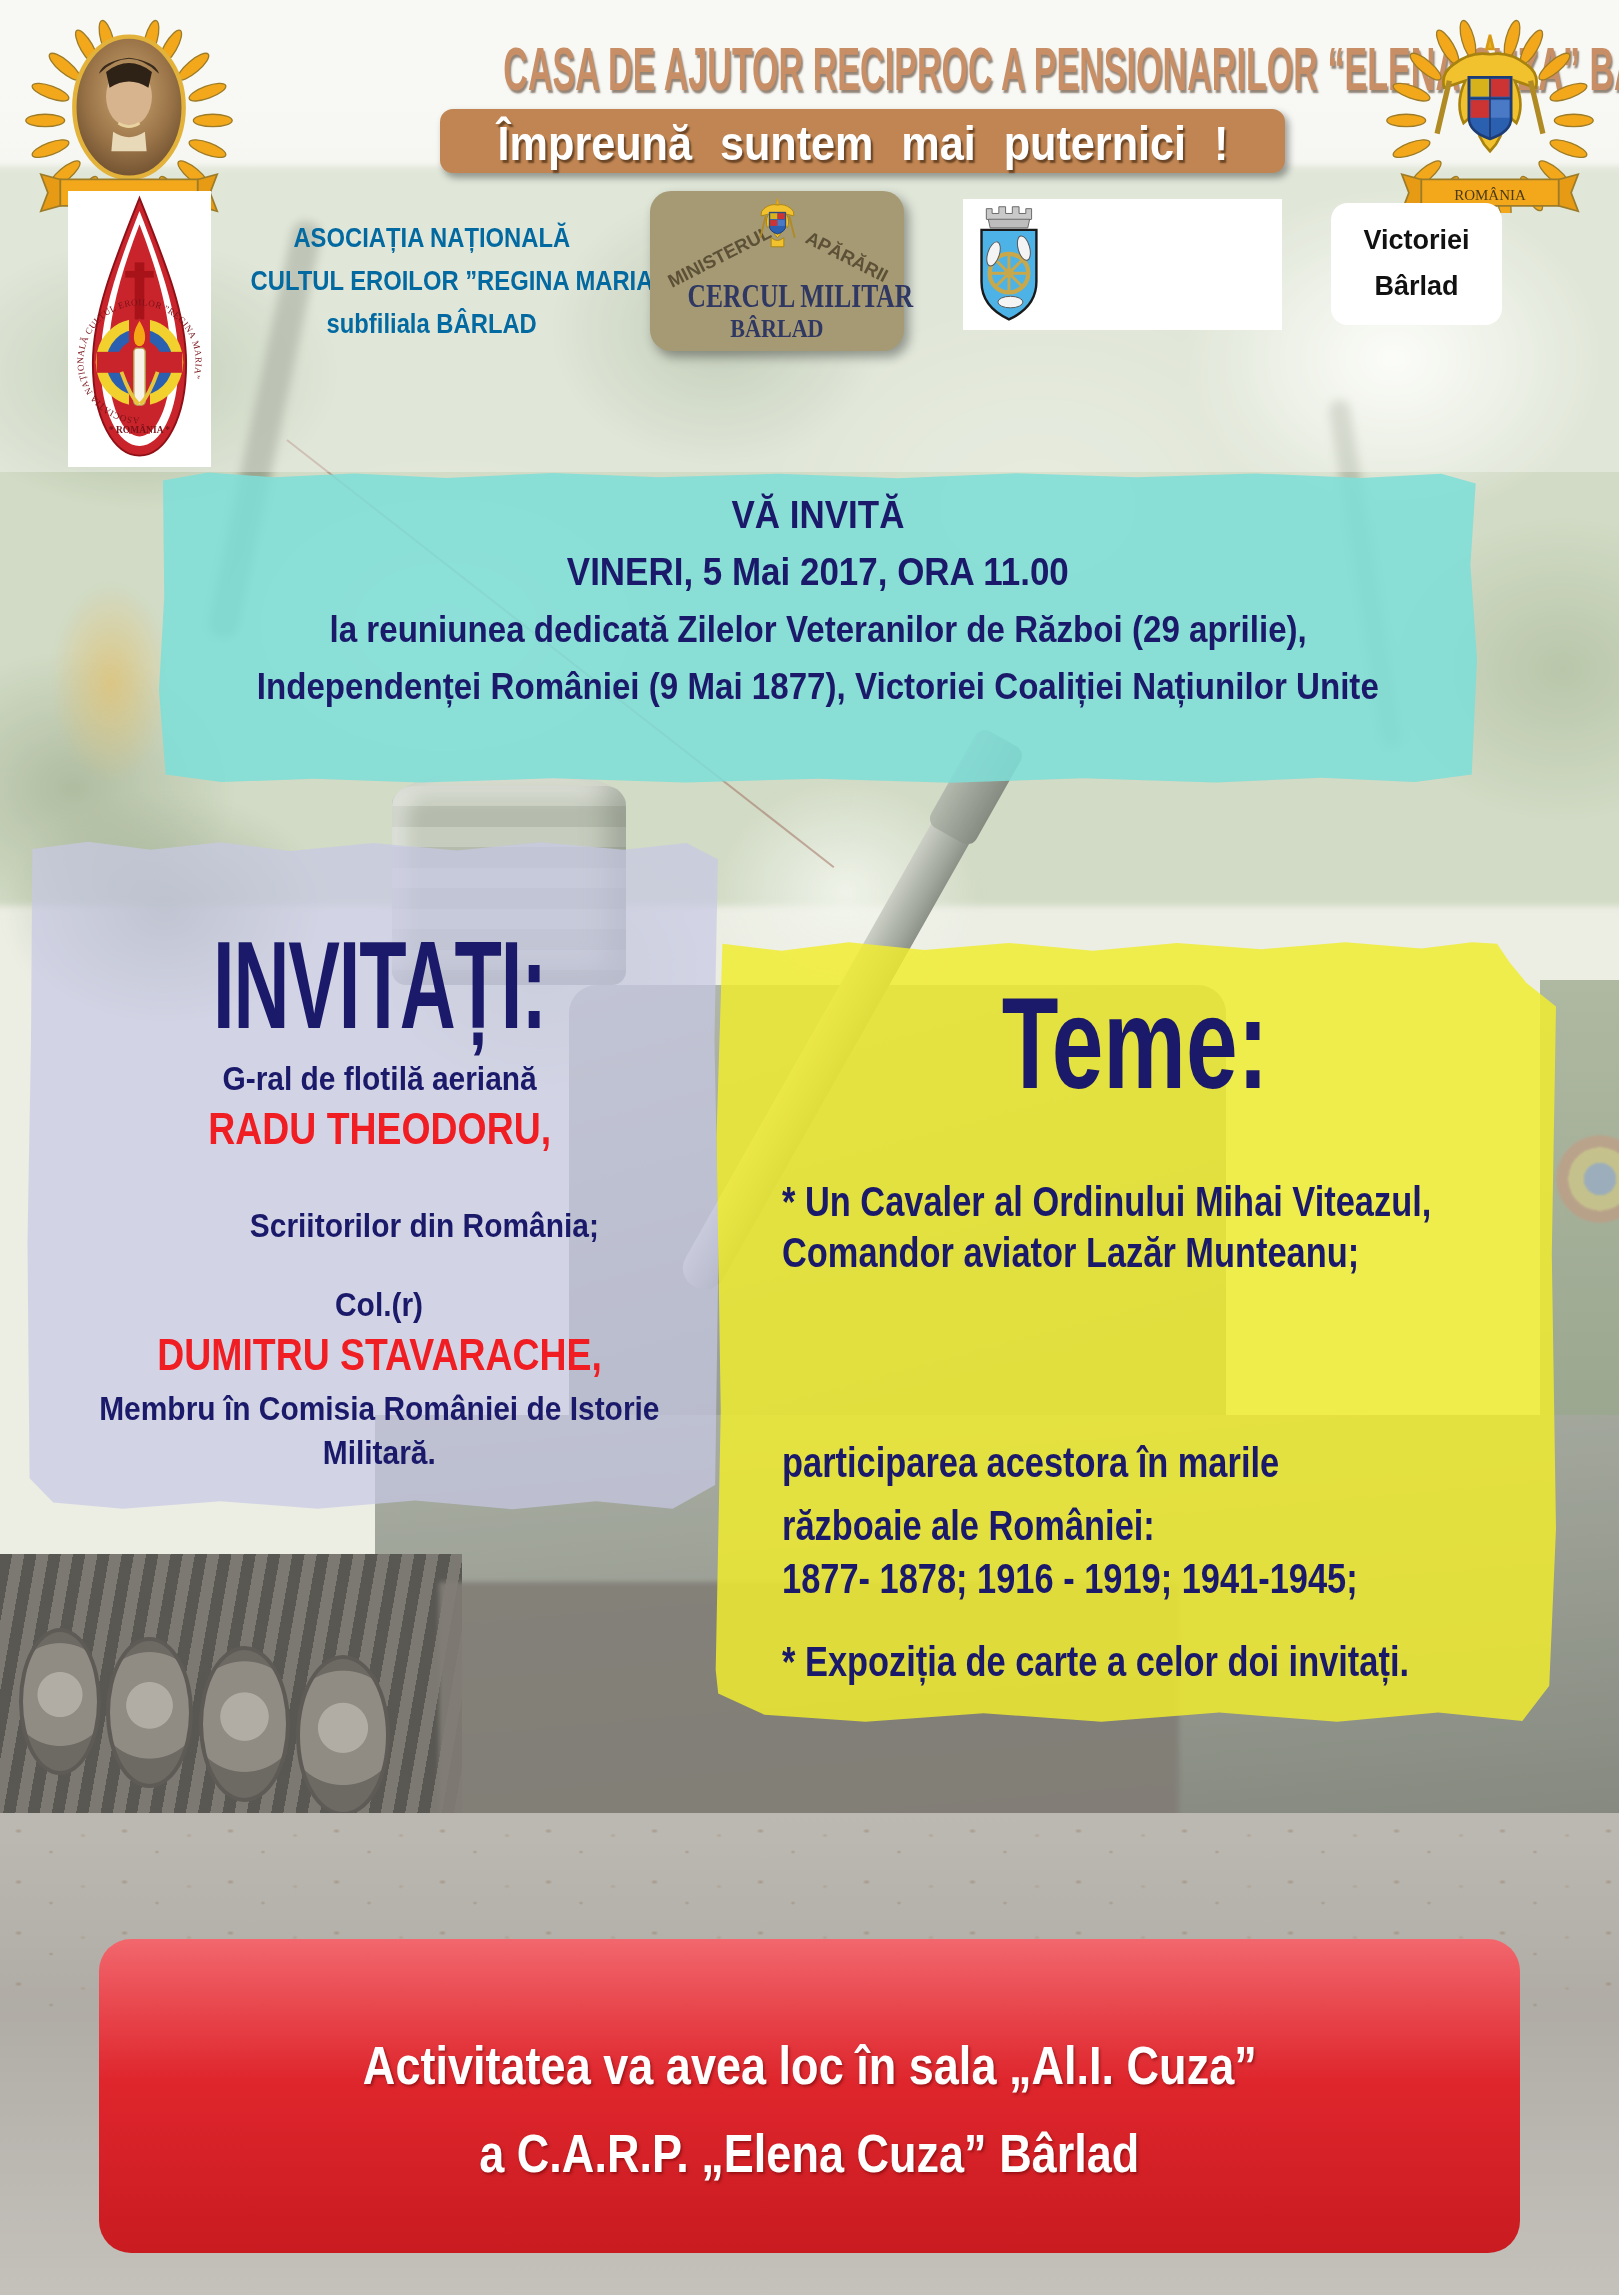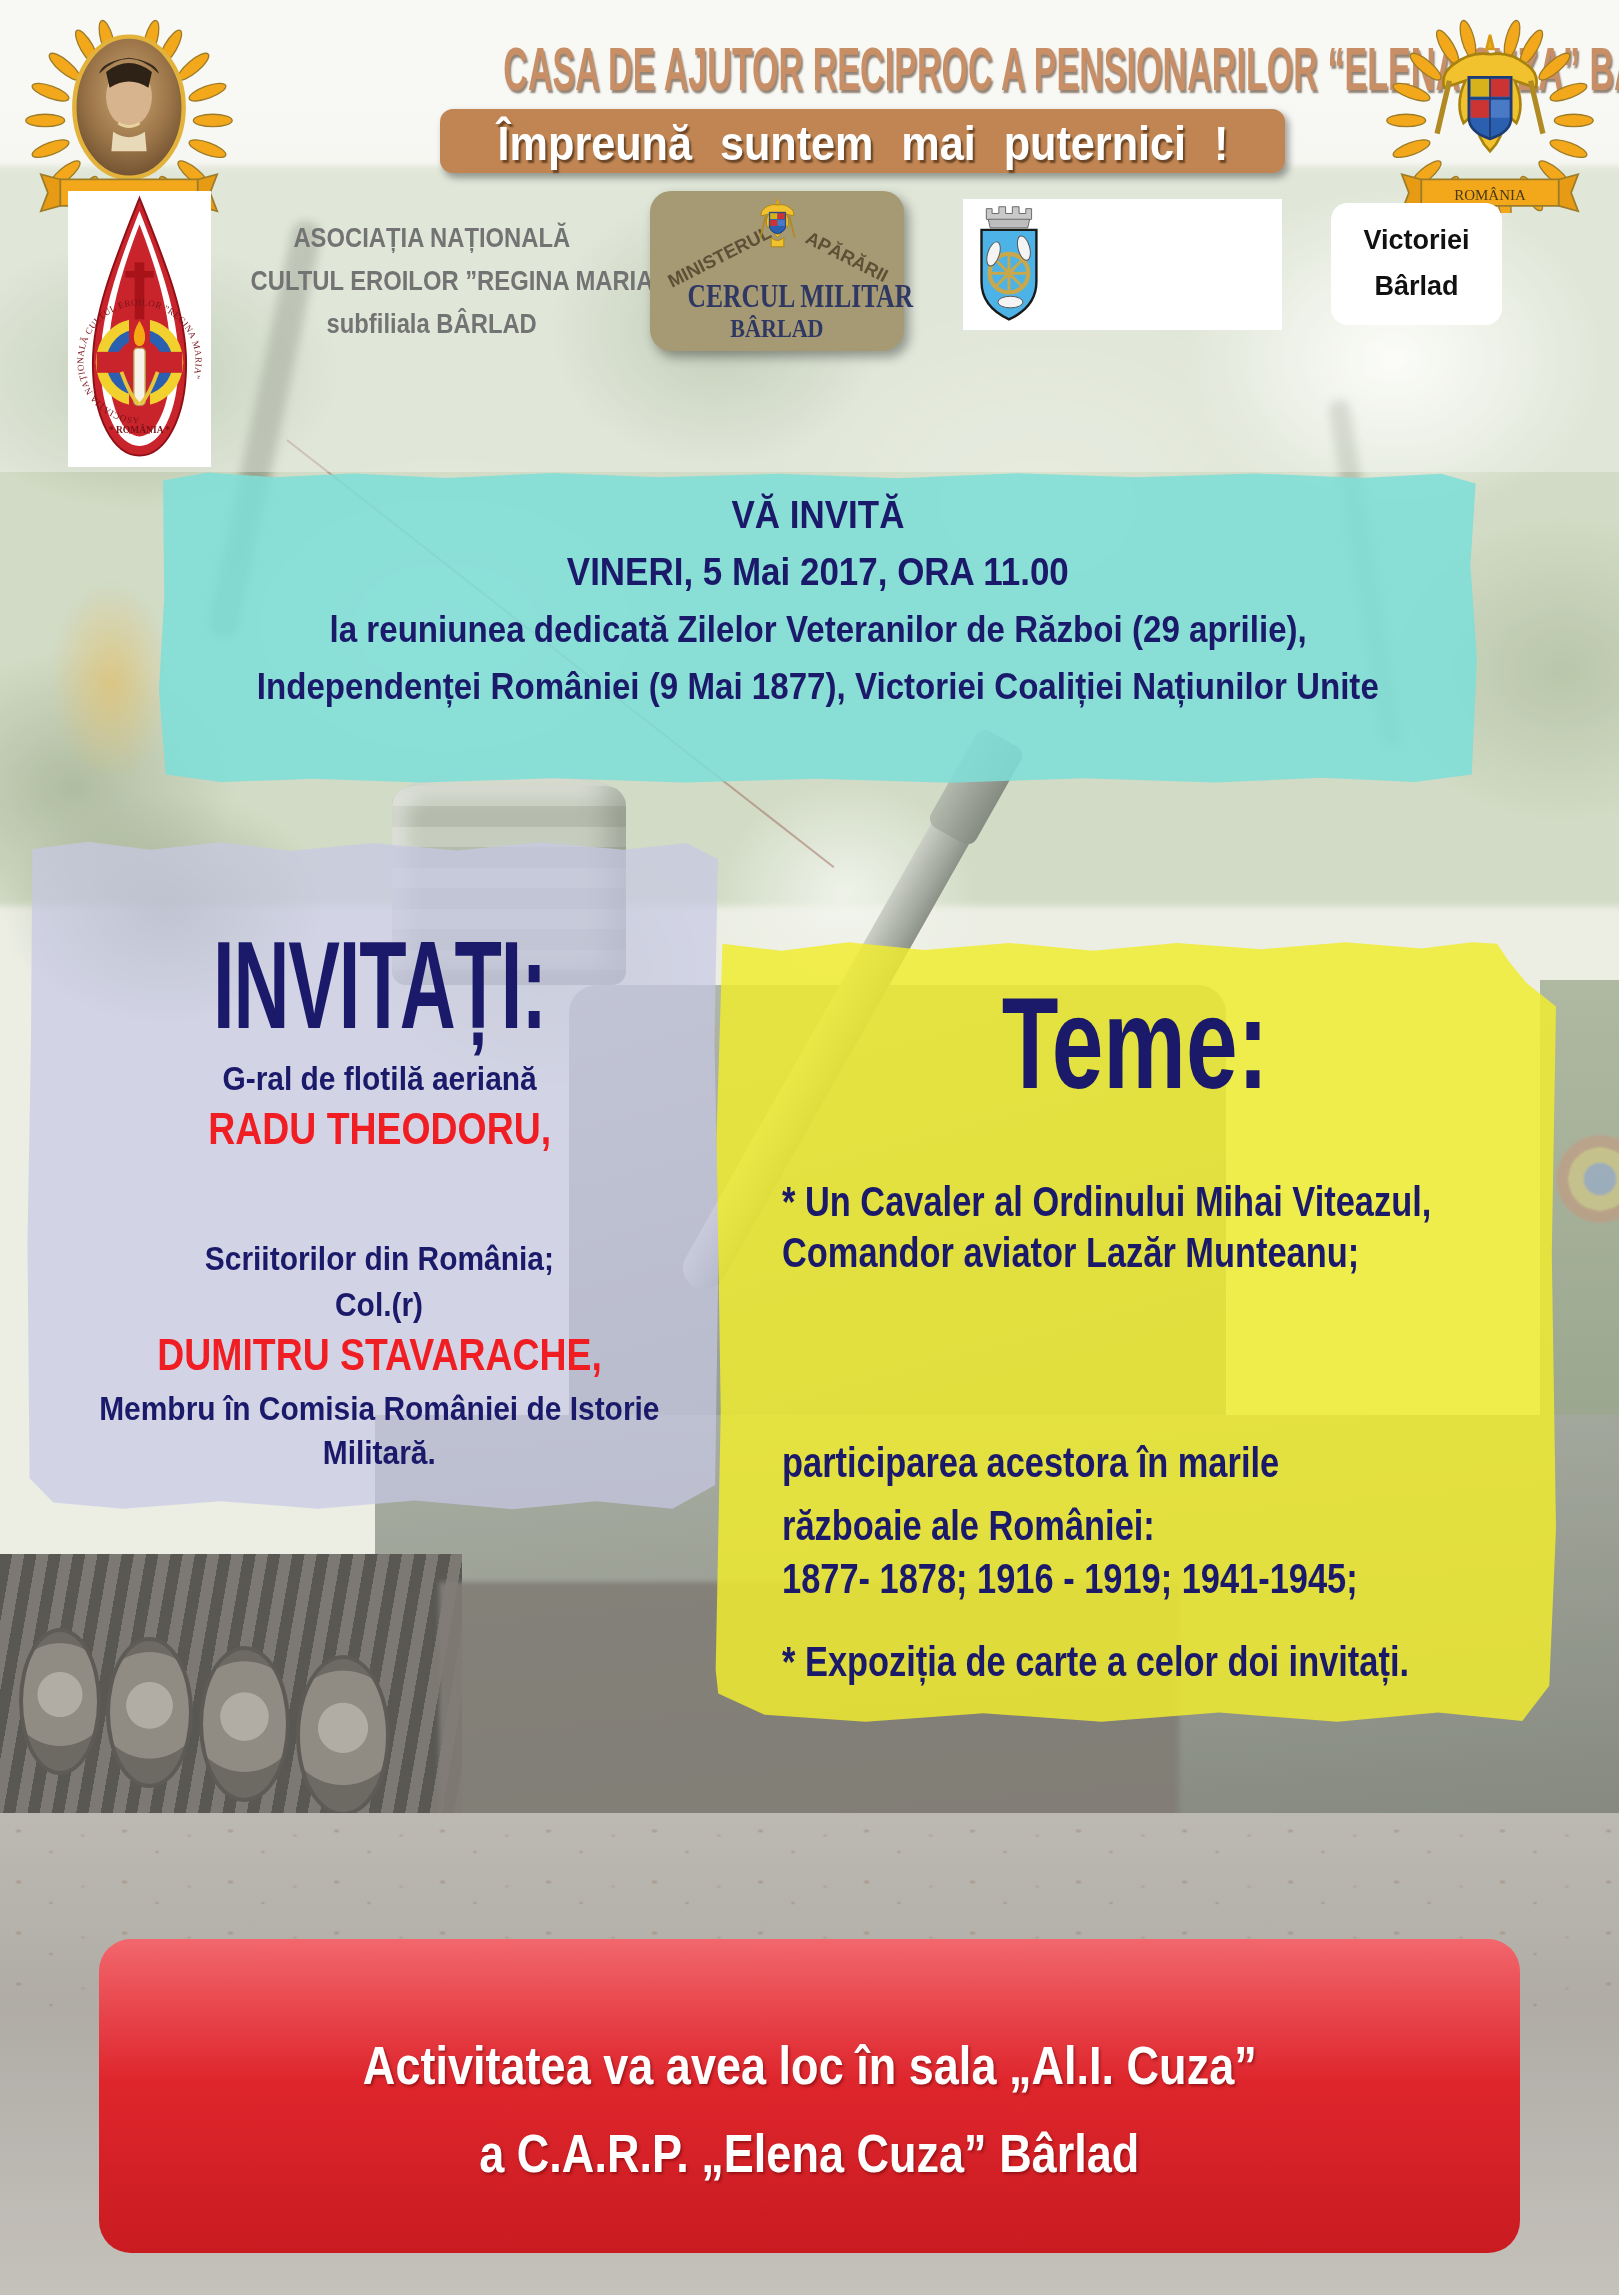--- a/index.html
+++ b/index.html
@@ -97,21 +97,21 @@
   .title-line{left:0;top:33px;width:1619px;font-size:62px;color:#c88e65;
     text-shadow:2.8px 3.2px 2.3px rgba(62,38,18,.55);}
   .title-line .cx{transform:scaleX(.55);}
   .motto-box{left:440px;top:109px;width:845px;height:64px;border-radius:13px;background:#c08552;
     box-shadow:3.7px 4.6px 7.4px rgba(0,0,0,.35);}
   .motto-text{left:0;top:6.5px;width:100%;font-size:48px;color:#fff;word-spacing:17.6px;
     text-shadow:2.3px 2.8px 1.8px rgba(60,36,16,.65);}
   .motto-text .cx{transform:scaleX(.9);}
 
   .assoc-text{left:214px;top:216px;width:435px;}
-  .assoc-text .l{position:relative;display:block;text-align:center;font-weight:bold;color:#737373;
+  .assoc-text .l{position:relative;display:block;text-align:center;font-weight:bold;color:#0369a1;
     font-size:28px;line-height:43px;white-space:nowrap;}
   .assoc-text .l .cx{transform:scaleX(.85);}
 
   .mil-rot{position:absolute;font-weight:bold;color:#5c5136;font-size:18.5px;white-space:nowrap;}
   .mil-main{position:absolute;left:0;width:100%;text-align:center;font-weight:bold;color:#2f3763;
     font-family:"Liberation Serif", serif;white-space:nowrap;}
   .deanery-text{position:absolute;left:0;width:100%;text-align:center;font-weight:bold;color:#111;
     font-size:27px;line-height:40px;white-space:nowrap;}
 
   .inv-line{font-size:36px;}
@@ -365,21 +365,21 @@
   <div class="abs guests-wrap">
     <div class="tline navy g-head">
       <span class="cx">INVITAȚI:</span>
     </div>
     <div class="tline navy g-small" style="top:1059px;">
       <span class="cx">G-ral de flotilă aeriană</span>
     </div>
     <div class="tline redtxt g-name" style="top:1104px;">
       <span class="cx">RADU THEODORU,</span>
     </div>
-    <div class="tline navy g-small" style="top:1239px;">
+    <div class="tline navy g-small" style="top:1206px;padding-left:45px;">
       <span class="cx">Scriitorilor din România;</span>
     </div>
     <div class="tline navy g-small" style="top:1285px;">
       <span class="cx">Col.(r)</span>
     </div>
     <div class="tline redtxt g-name" style="top:1330px;">
       <span class="cx">DUMITRU STAVARACHE,</span>
     </div>
     <div class="tline navy g-small" style="top:1389px;">
       <span class="cx">Membru în Comisia României de Istorie</span>

